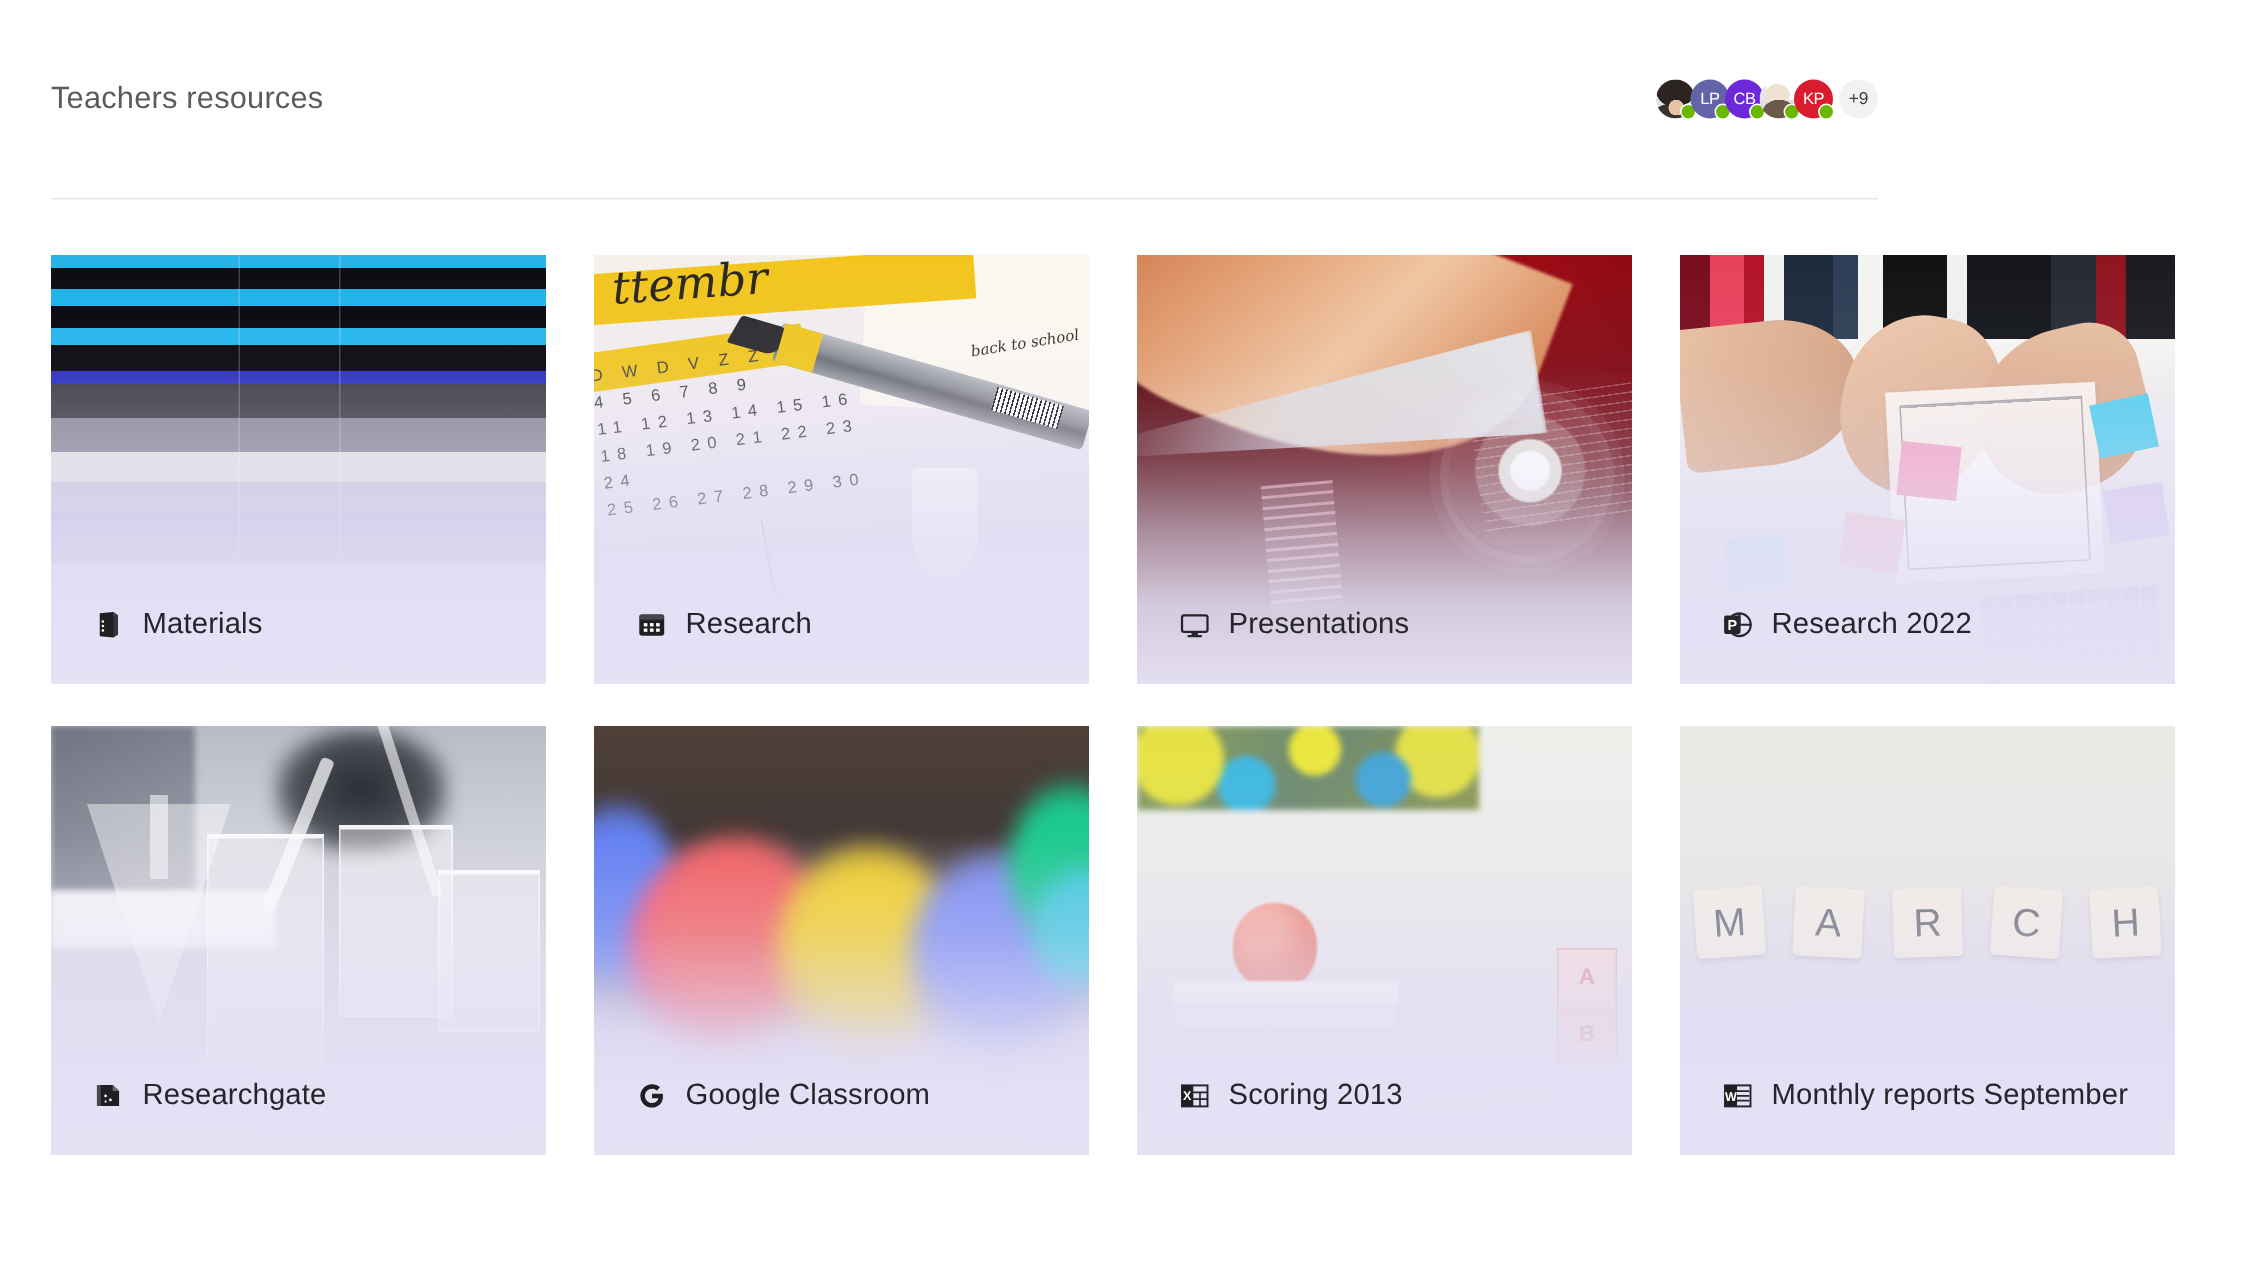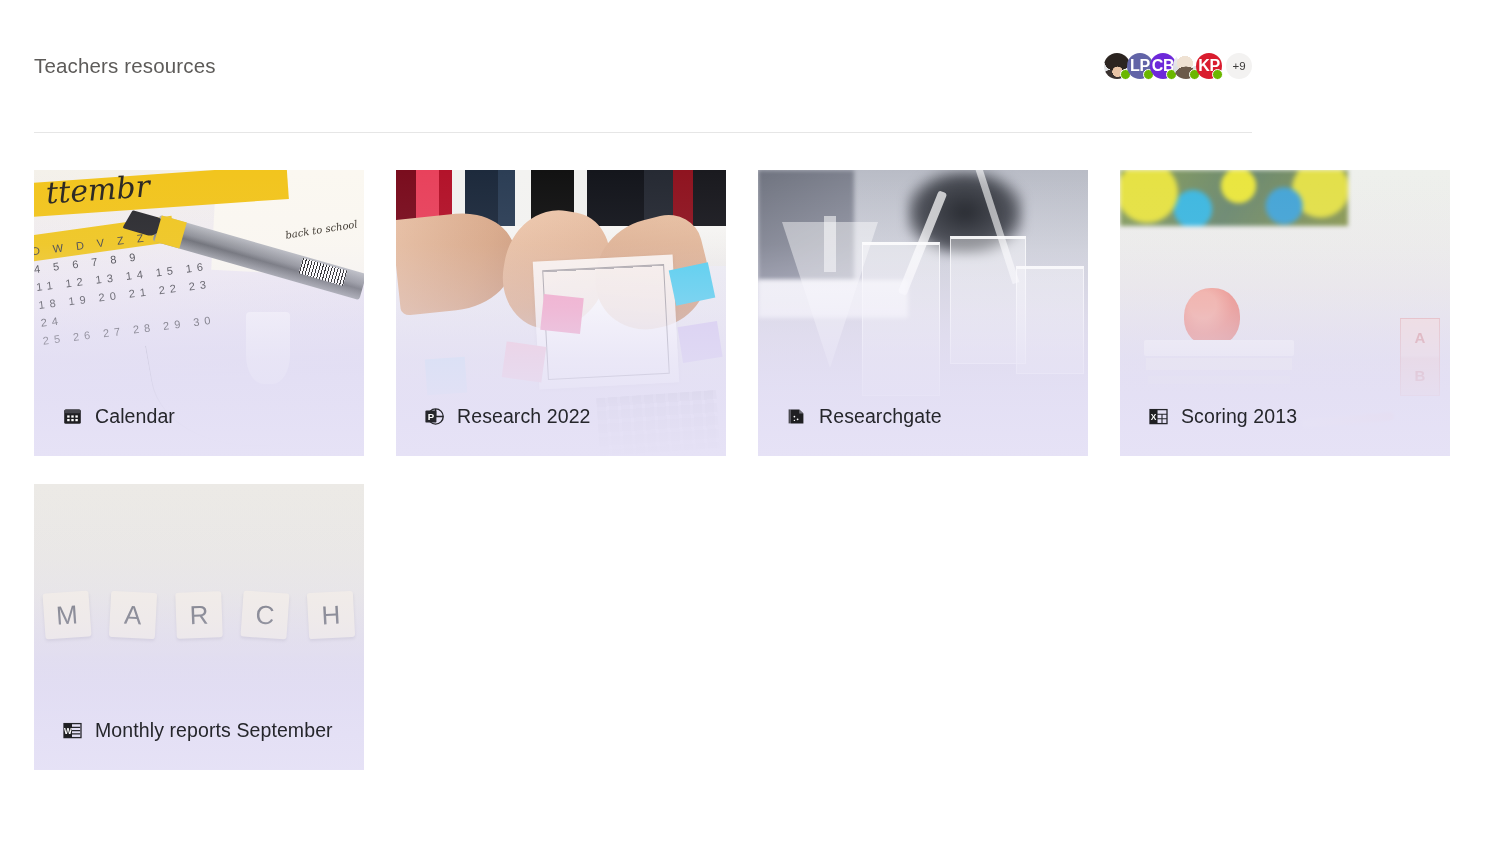--- a/index.html
+++ b/index.html
@@ -63,22 +63,22 @@
   .avatar-wrap:first-child { margin-left: 0; }
   .avatar {
     width: 26px;
     height: 26px;
     border-radius: 50%;
     overflow: hidden;
     position: relative;
     display: flex;
     align-items: center;
     justify-content: center;
-    font-size: 16px;
-    font-weight: 700;
+    font-size: 11px;
+    font-weight: 400;
     color: #ffffff;
     letter-spacing: -0.3px;
     box-sizing: border-box;
     text-align: right;
   }
   .avatar.photo-a {
     background:
       radial-gradient(circle at 52% 72%, #e8c4a6 0 22%, rgba(232,196,166,0) 23%),
       radial-gradient(ellipse 70% 60% at 50% 28%, #2b2420 0 70%, rgba(43,36,32,0) 72%),
       radial-gradient(ellipse 120% 90% at 50% 115%, #3a3230 0 60%, rgba(58,50,48,0) 62%),
@@ -609,20 +609,37 @@
         </div>
 
         <div class="avatar-overflow">+9</div>
       </div>
 
     </div>
   </div>
 
   <div class="grid">
 
+    <div class="card">
+      <div class="card-media media-materials"></div>
+      <div class="card-veil"></div>
+      <div class="card-label">
+        <span class="card-icon">
+          <svg viewBox="0 0 21 21" width="21" height="21">
+            <path d="M4.5 2.8 L13.5 2.0 L16.6 4.2 L16.6 17.0 L13.5 19.0 L4.5 18.2 Z" fill="#1f1f22"></path>
+            <path d="M13.5 2.0 L16.6 4.2 L13.5 5.0 Z" fill="#45454b"></path>
+            <path d="M13.5 5.0 L16.6 4.2 L16.6 17.0 L13.5 19.0 Z" fill="#35353a"></path>
+            <circle cx="6.6" cy="8.3" r="0.85" fill="#ffffff"></circle>
+            <circle cx="6.6" cy="11.3" r="0.85" fill="#ffffff"></circle>
+            <circle cx="6.6" cy="14.3" r="0.85" fill="#ffffff"></circle>
+          </svg>
+        </span>
+        <span class="card-title">Materials</span>
+      </div>
+    </div>
 
     <div class="card">
       <div class="card-media media-calendar">
         <div class="cal-page"></div>
         <div class="cal-tape-a"></div>
         <div class="cal-script">ttembr</div>
         <div class="cal-tape-b"></div>
         <div class="cal-note">back to school</div>
         <div class="cal-grid">
           <div>D W D V Z Z</div>
@@ -643,24 +660,44 @@
             <rect x="2.2" y="3.6" width="16.6" height="14.2" rx="1.6" fill="#1f1f22"></rect>
             <rect x="2.2" y="3.6" width="16.6" height="3.6" rx="1.6" fill="#45454b"></rect>
             <rect x="5.2" y="9.4" width="2.4" height="2.2" fill="#ffffff"></rect>
             <rect x="9.3" y="9.4" width="2.4" height="2.2" fill="#ffffff"></rect>
             <rect x="13.4" y="9.4" width="2.4" height="2.2" fill="#ffffff"></rect>
             <rect x="5.2" y="13.0" width="2.4" height="2.2" fill="#ffffff"></rect>
             <rect x="9.3" y="13.0" width="2.4" height="2.2" fill="#ffffff"></rect>
             <rect x="13.4" y="13.0" width="2.4" height="2.2" fill="#ffffff"></rect>
           </svg>
         </span>
-        <span class="card-title">Calendar</span>
+        <span class="card-title">Research</span>
       </div>
     </div>
 
+    <div class="card">
+      <div class="card-media media-presentations">
+        <div class="pres-arm"></div>
+        <div class="pres-grille"></div>
+        <div class="pres-beam"></div>
+        <div class="pres-lens"></div>
+        <div class="pres-screen"></div>
+      </div>
+      <div class="card-veil"></div>
+      <div class="card-label">
+        <span class="card-icon">
+          <svg viewBox="0 0 21 21" width="21" height="21">
+            <rect x="2.0" y="4.2" width="17.0" height="11.0" rx="1.4" fill="none" stroke="#25262b" stroke-width="1.5"></rect>
+            <rect x="8.4" y="15.2" width="4.2" height="2.4" fill="#25262b"></rect>
+            <rect x="5.6" y="17.4" width="9.8" height="1.4" rx="0.7" fill="#25262b"></rect>
+          </svg>
+        </span>
+        <span class="card-title">Presentations</span>
+      </div>
+    </div>
 
     <div class="card">
       <div class="card-media media-research">
         <div class="res-top"></div>
         <div class="res-table"></div>
         <div class="res-hand-l"></div>
         <div class="res-hand-c"></div>
         <div class="res-hand-r"></div>
         <div class="res-sheet">
             <i></i>
@@ -707,20 +744,40 @@
             <path d="M13.2 3.4 L17.4 7.4 L13.2 7.4 Z" fill="#6e6e76"></path>
             <circle cx="8.4" cy="10.6" r="0.9" fill="#ffffff"></circle>
             <circle cx="11.6" cy="13.3" r="0.9" fill="#ffffff"></circle>
             <circle cx="8.4" cy="14.4" r="0.7" fill="#ffffff"></circle>
           </svg>
         </span>
         <span class="card-title">Researchgate</span>
       </div>
     </div>
 
+    <div class="card">
+      <div class="card-media media-bokeh">
+        <div class="bk bk1"></div>
+        <div class="bk bk2"></div>
+        <div class="bk bk3"></div>
+        <div class="bk bk4"></div>
+        <div class="bk bk5"></div>
+        <div class="bk bk6"></div>
+        <div class="bk bk7"></div>
+      </div>
+      <div class="card-veil"></div>
+      <div class="card-label">
+        <span class="card-icon">
+          <svg viewBox="0 0 21 21" width="21" height="21">
+            <path d="M10.7 9.2 L10.7 12.1 L15.0 12.1 C14.5 14.1 12.8 15.3 10.7 15.3 C8.1 15.3 6.0 13.2 6.0 10.6 C6.0 8.0 8.1 5.9 10.7 5.9 C11.9 5.9 13.0 6.3 13.8 7.1 L16.0 4.9 C14.6 3.6 12.8 2.8 10.7 2.8 C6.4 2.8 2.9 6.3 2.9 10.6 C2.9 14.9 6.4 18.4 10.7 18.4 C14.8 18.4 18.0 15.4 18.0 10.8 C18.0 10.2 17.9 9.7 17.8 9.2 Z" fill="#1f1f22"></path>
+          </svg>
+        </span>
+        <span class="card-title">Google Classroom</span>
+      </div>
+    </div>
 
     <div class="card">
       <div class="card-media media-classroom">
         <div class="cl-art"></div>
         <div class="cl-apple"></div>
         <div class="cl-books"></div>
         <div class="cl-blocks">
           <div>A</div>
           <div>B</div>
         </div>

